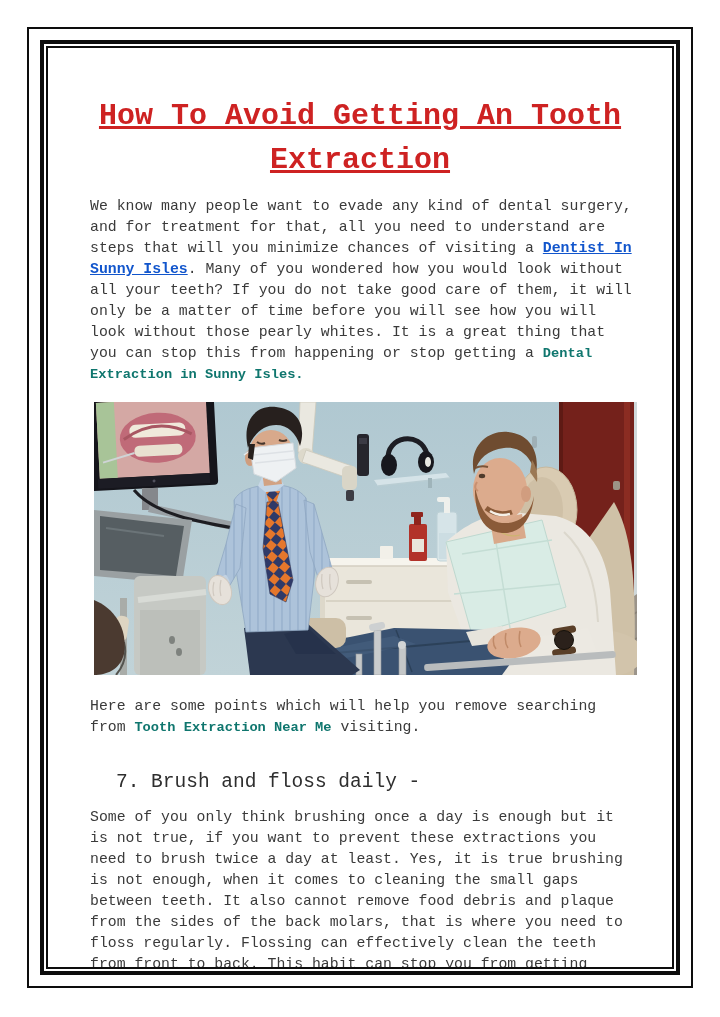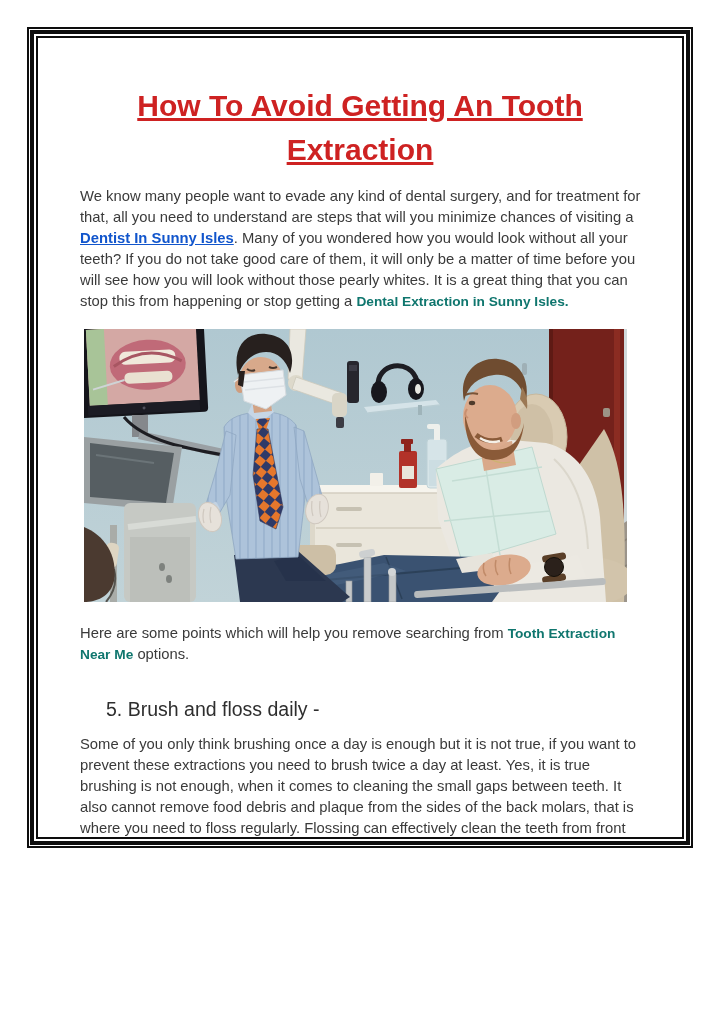--- a/index.html
+++ b/index.html
@@ -8,22 +8,22 @@
     --body-text:#3a3a3a;
     --frame-black:#0d0d0d;
   }
   html,body{margin:0;padding:0;}
   body{
     width:720px;height:1017px;position:relative;background:#ffffff;
     font-family:"Liberation Sans","DejaVu Sans",sans-serif;
     -webkit-font-smoothing:antialiased;
   }
   .frame-outer{
-    position:absolute;left:27px;top:27px;width:666px;height:821px;
-    box-sizing:border-box;border:2px solid var(--frame-black);padding:1px;
+    position:absolute;left:27px;top:27px;width:666px;height:961px;
+    box-sizing:border-box;border:2px solid var(--frame-black);padding:11px;font-family:Liberation Mono, monospace;
   }
   .frame-mid{
     width:100%;height:100%;box-sizing:border-box;
     border:4px solid var(--frame-black);padding:2px;
   }
   .frame-inner{
     width:100%;height:100%;box-sizing:border-box;
     border:2px solid var(--frame-black);
     padding:46px 40px 0 40px;overflow:hidden;
   }
@@ -266,21 +266,21 @@
           <line x1="161" y1="61" x2="200" y2="57" stroke="#dde1e5" stroke-width="1.5"></line>
           <line x1="157" y1="48" x2="150" y2="53" stroke="#e5e8ea" stroke-width="1.5"></line>
           <path d="M163,40 q4,3 8,1" stroke="#46362c" stroke-width="2" fill="none"></path>
           <path d="M185,38 q4,2 8,0" stroke="#46362c" stroke-width="2" fill="none"></path>
           <path d="M154,46 C148,20 160,3 182,5 C202,7 213,22 206,44 C202,31 194,23 182,23 C170,23 160,31 154,46 Z" fill="#27201e"></path>
           <polygon points="155,42 161,42 159,58 154,56" fill="#27201e"></polygon>
         </g>
       </svg>
     </div>
 
-    <p class="para para-points"><span class="seg-normal">Here are some points which will help you remove searching from </span><span class="seg-bold">Tooth Extraction Near Me</span><span class="seg-normal"> options.</span></p>
-
-    <h2 class="section-heading">5. Brush and floss daily -</h2>
+    <p class="para para-points"><span class="seg-normal">Here are some points which will help you remove searching from </span><span class="seg-bold">Tooth Extraction Near Me</span><span class="seg-normal"> visiting.</span></p>
+
+    <h2 class="section-heading">7. Brush and floss daily -</h2>
 
     <p class="para para-brushing"><span class="seg-normal">Some of you only think brushing once a day is enough but it is not true, if you want to prevent these extractions you need to brush twice a day at least. Yes, it is true brushing is not enough, when it comes to cleaning the small gaps between teeth. It also cannot remove food debris and plaque from the sides of the back molars, that is where you need to floss regularly. Flossing can effectively clean the teeth from front to back. This habit can stop you from getting </span><span class="seg-bold">Tooth Extraction Sunny Isles.</span></p>
 
   </div>
  </div>
 </div>
 
 </body></html>

